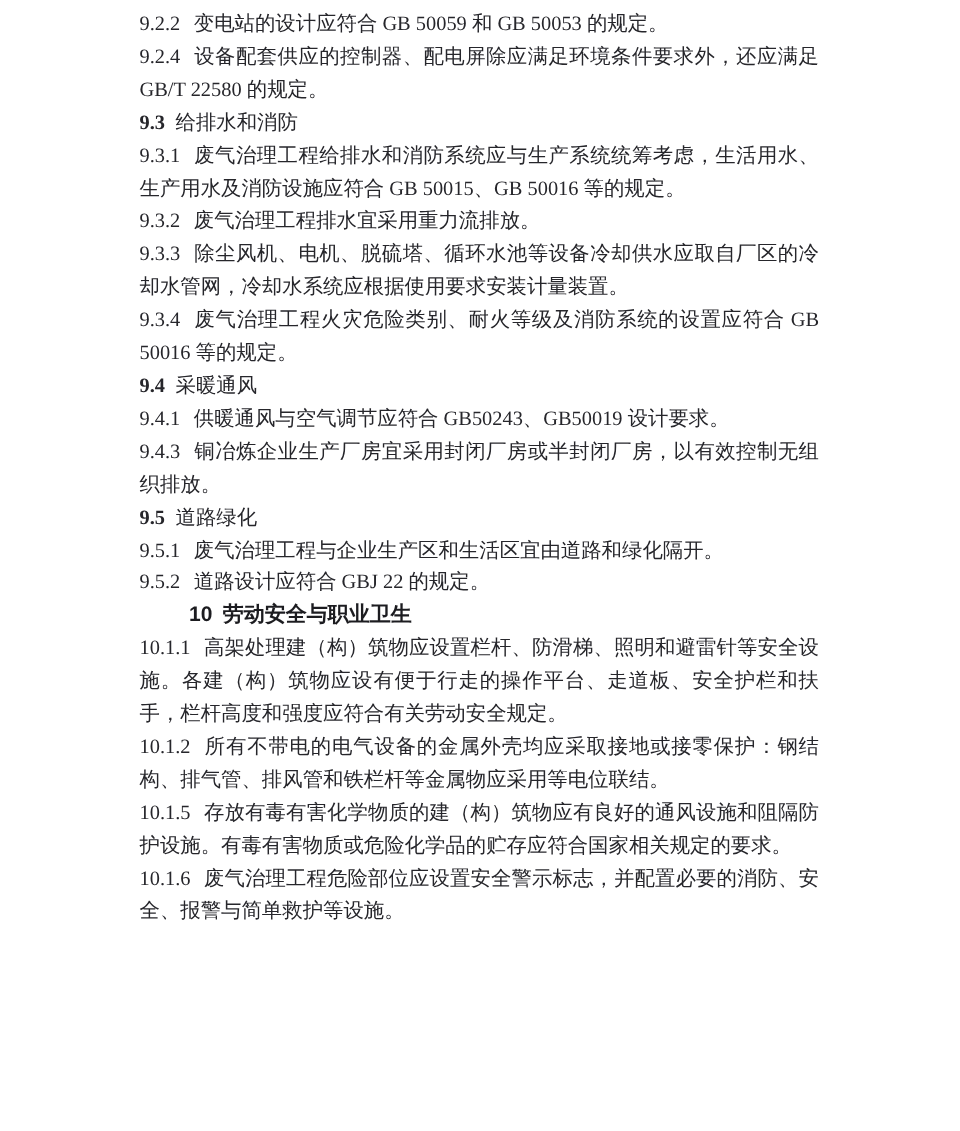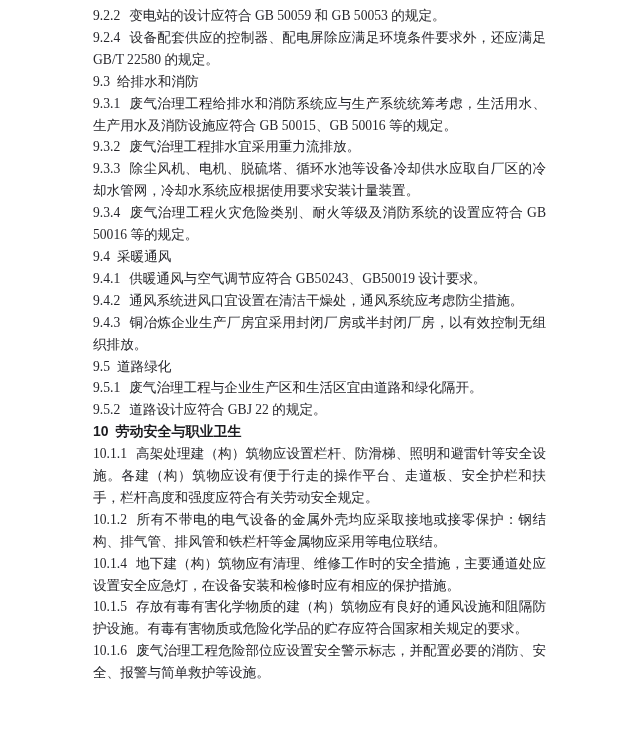--- a/index.html
+++ b/index.html
@@ -28,50 +28,50 @@
     line-height: 21.9px;
     text-align: justify;
     text-justify: inter-ideograph;
   }
   .doc p .num {
     padding-right: 9px;
     white-space: nowrap;
   }
   .doc p.section .num {
     padding-right: 7px;
+    font-weight: bold;
   }
   .doc p.chapter {
     font-family: "Liberation Sans", "DejaVu Sans", sans-serif;
     font-weight: 700;
     font-size: 14px;
     color: #1c1c20;
   }
   .doc p.chapter .num {
     padding-right: 7px;
+    margin-left: 33px;
   }
 </style>
 </head>
 <body>
 
 <div class="page">
   <div class="doc">
       <p class="clause"><span class="num">9.2.2</span><span class="txt">变电站的设计应符合 GB 50059 和 GB 50053 的规定。</span></p>
       <p class="clause"><span class="num">9.2.4</span><span class="txt">设备配套供应的控制器、配电屏除应满足环境条件要求外，还应满足 GB/T 22580 的规定。</span></p>
       <p class="section"><span class="num">9.3</span><span class="txt">给排水和消防</span></p>
       <p class="clause"><span class="num">9.3.1</span><span class="txt">废气治理工程给排水和消防系统应与生产系统统筹考虑，生活用水、生产用水及消防设施应符合 GB 50015、GB 50016 等的规定。</span></p>
       <p class="clause"><span class="num">9.3.2</span><span class="txt">废气治理工程排水宜采用重力流排放。</span></p>
       <p class="clause"><span class="num">9.3.3</span><span class="txt">除尘风机、电机、脱硫塔、循环水池等设备冷却供水应取自厂区的冷却水管网，冷却水系统应根据使用要求安装计量装置。</span></p>
       <p class="clause"><span class="num">9.3.4</span><span class="txt">废气治理工程火灾危险类别、耐火等级及消防系统的设置应符合 GB 50016 等的规定。</span></p>
       <p class="section"><span class="num">9.4</span><span class="txt">采暖通风</span></p>
       <p class="clause"><span class="num">9.4.1</span><span class="txt">供暖通风与空气调节应符合 GB50243、GB50019 设计要求。</span></p>
-      <p class="clause"><span class="num">9.4.2</span><span class="txt">通风系统进风口宜设置在清洁干燥处，通风系统应考虑防尘措施。</span></p>
       <p class="clause"><span class="num">9.4.3</span><span class="txt">铜冶炼企业生产厂房宜采用封闭厂房或半封闭厂房，以有效控制无组织排放。</span></p>
       <p class="section"><span class="num">9.5</span><span class="txt">道路绿化</span></p>
       <p class="clause"><span class="num">9.5.1</span><span class="txt">废气治理工程与企业生产区和生活区宜由道路和绿化隔开。</span></p>
       <p class="clause"><span class="num">9.5.2</span><span class="txt">道路设计应符合 GBJ 22 的规定。</span></p>
       <p class="chapter"><span class="num">10</span><span class="txt">劳动安全与职业卫生</span></p>
       <p class="clause"><span class="num">10.1.1</span><span class="txt">高架处理建（构）筑物应设置栏杆、防滑梯、照明和避雷针等安全设施。各建（构）筑物应设有便于行走的操作平台、走道板、安全护栏和扶手，栏杆高度和强度应符合有关劳动安全规定。</span></p>
       <p class="clause"><span class="num">10.1.2</span><span class="txt">所有不带电的电气设备的金属外壳均应采取接地或接零保护：钢结构、排气管、排风管和铁栏杆等金属物应采用等电位联结。</span></p>
-      <p class="clause"><span class="num">10.1.4</span><span class="txt">地下建（构）筑物应有清理、维修工作时的安全措施，主要通道处应设置安全应急灯，在设备安装和检修时应有相应的保护措施。</span></p>
       <p class="clause"><span class="num">10.1.5</span><span class="txt">存放有毒有害化学物质的建（构）筑物应有良好的通风设施和阻隔防护设施。有毒有害物质或危险化学品的贮存应符合国家相关规定的要求。</span></p>
       <p class="clause"><span class="num">10.1.6</span><span class="txt">废气治理工程危险部位应设置安全警示标志，并配置必要的消防、安全、报警与简单救护等设施。</span></p>
     </div>
 </div>
 
 </body></html>

